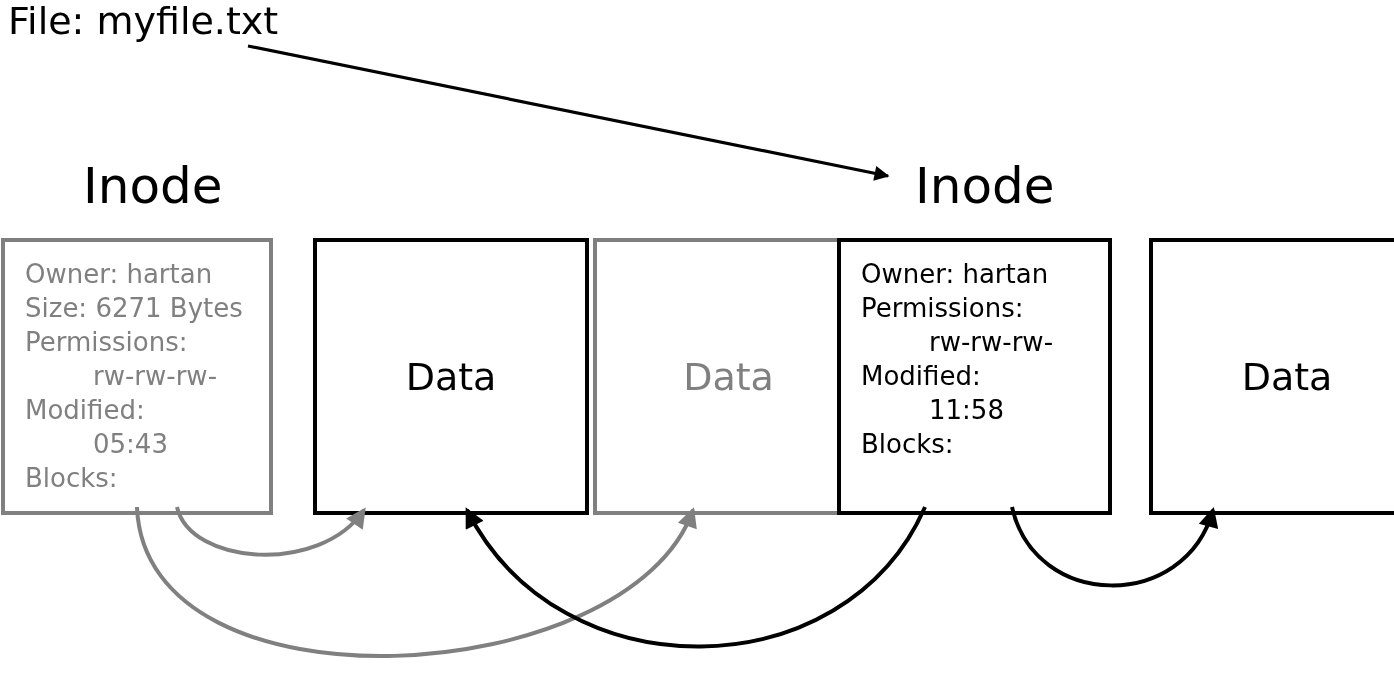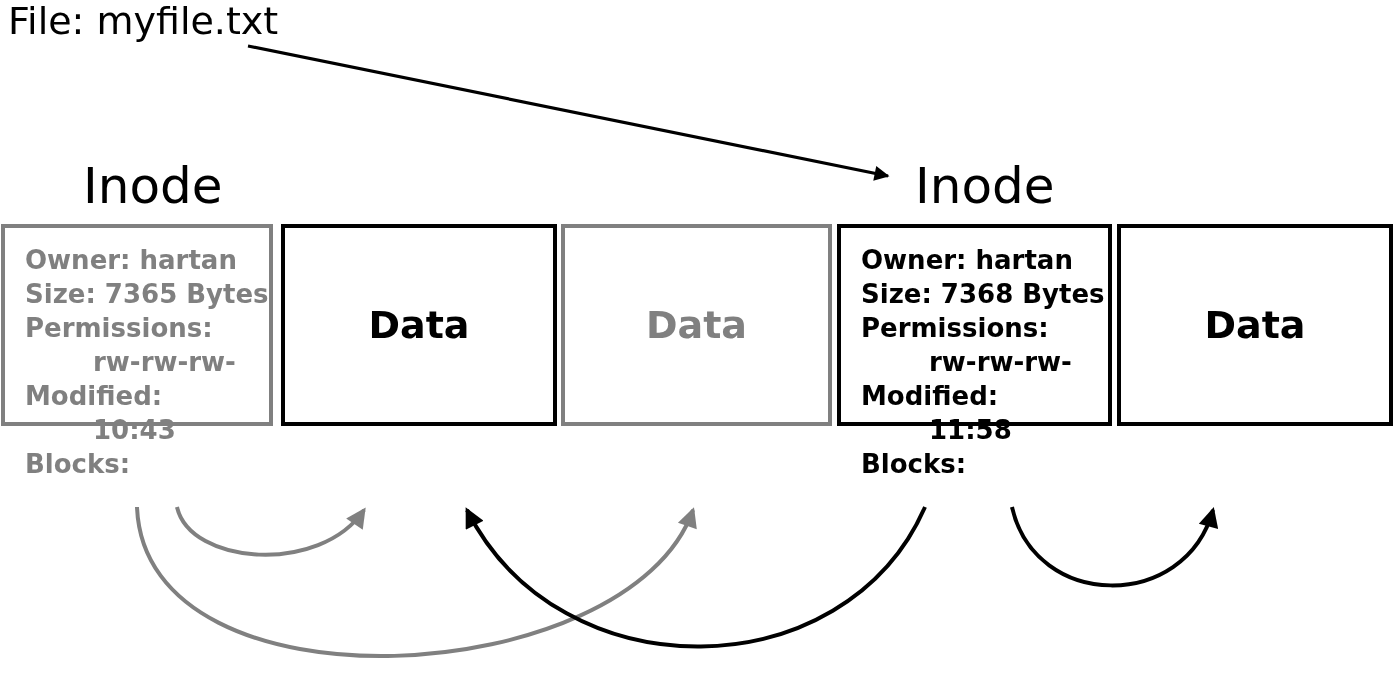--- a/index.html
+++ b/index.html
@@ -16,36 +16,35 @@
     white-space:nowrap;
   }
   .inode-label {
     position:absolute; top:162px;
     font-size:50px; line-height:48px; color:var(--black);
     white-space:nowrap;
   }
   #left-inode-label  { left:83px; }
   #right-inode-label { left:915px; }
   .box {
-    position:absolute; top:224px; height:202px;
+    position:absolute; top:238px; height:277px;
     box-sizing:border-box; background:var(--background);
     border:4px solid var(--black);
-    font-weight:bold;
   }
   .box.gray { border-color:var(--gray); }
   #old-inode-box { left:1px;    width:272px; }
   #data-block-1  { left:281px;  width:276px; }
   #data-block-2  { left:561px;  width:271px; }
   #new-inode-box { left:837px;  width:275px; }
   #data-block-3  { left:1117px; width:276px; }
   .inode-content { padding-top:15px; font-size:26px; line-height:34px; color:var(--black); }
   .gray .inode-content { color:var(--gray); }
   .iline { padding-left:20px; white-space:nowrap; }
   .iline.indent { padding-left:88px; }
-  .data-box { display:flex; align-items:center; justify-content:center; }
+  .data-box { display:flex; align-items:center; justify-content:center;margin-left:32px; }
   .data-text { font-size:38px; color:var(--black); }
   .gray .data-text { color:var(--gray); }
   #arrows-overlay {
     position:absolute; left:0; top:0; width:1394px; height:677px;
     pointer-events:none;
   }
   #arrows-overlay path.link { fill:none; }
 </style>
 </head>
 <body>
@@ -53,41 +52,40 @@
 <div id="stage">
 
   <div class="title">File: myfile.txt</div>
 
   <div class="inode-label" id="left-inode-label">Inode</div>
   <div class="inode-label" id="right-inode-label">Inode</div>
 
   <div class="box gray" id="old-inode-box">
     <div class="inode-content">
       <div class="iline">Owner: hartan</div>
-      <div class="iline">Size: 7365 Bytes</div>
+      <div class="iline">Size: 6271 Bytes</div>
       <div class="iline">Permissions:</div>
       <div class="iline indent">rw-rw-rw-</div>
       <div class="iline">Modified:</div>
-      <div class="iline indent">10:43</div>
+      <div class="iline indent">05:43</div>
       <div class="iline">Blocks:</div>
     </div>
   </div>
 
   <div class="box data-box" id="data-block-1">
     <span class="data-text">Data</span>
   </div>
 
   <div class="box data-box gray" id="data-block-2">
     <span class="data-text">Data</span>
   </div>
 
   <div class="box" id="new-inode-box">
     <div class="inode-content">
       <div class="iline">Owner: hartan</div>
-      <div class="iline">Size: 7368 Bytes</div>
       <div class="iline">Permissions:</div>
       <div class="iline indent">rw-rw-rw-</div>
       <div class="iline">Modified:</div>
       <div class="iline indent">11:58</div>
       <div class="iline">Blocks:</div>
     </div>
   </div>
 
   <div class="box data-box" id="data-block-3">
     <span class="data-text">Data</span>

